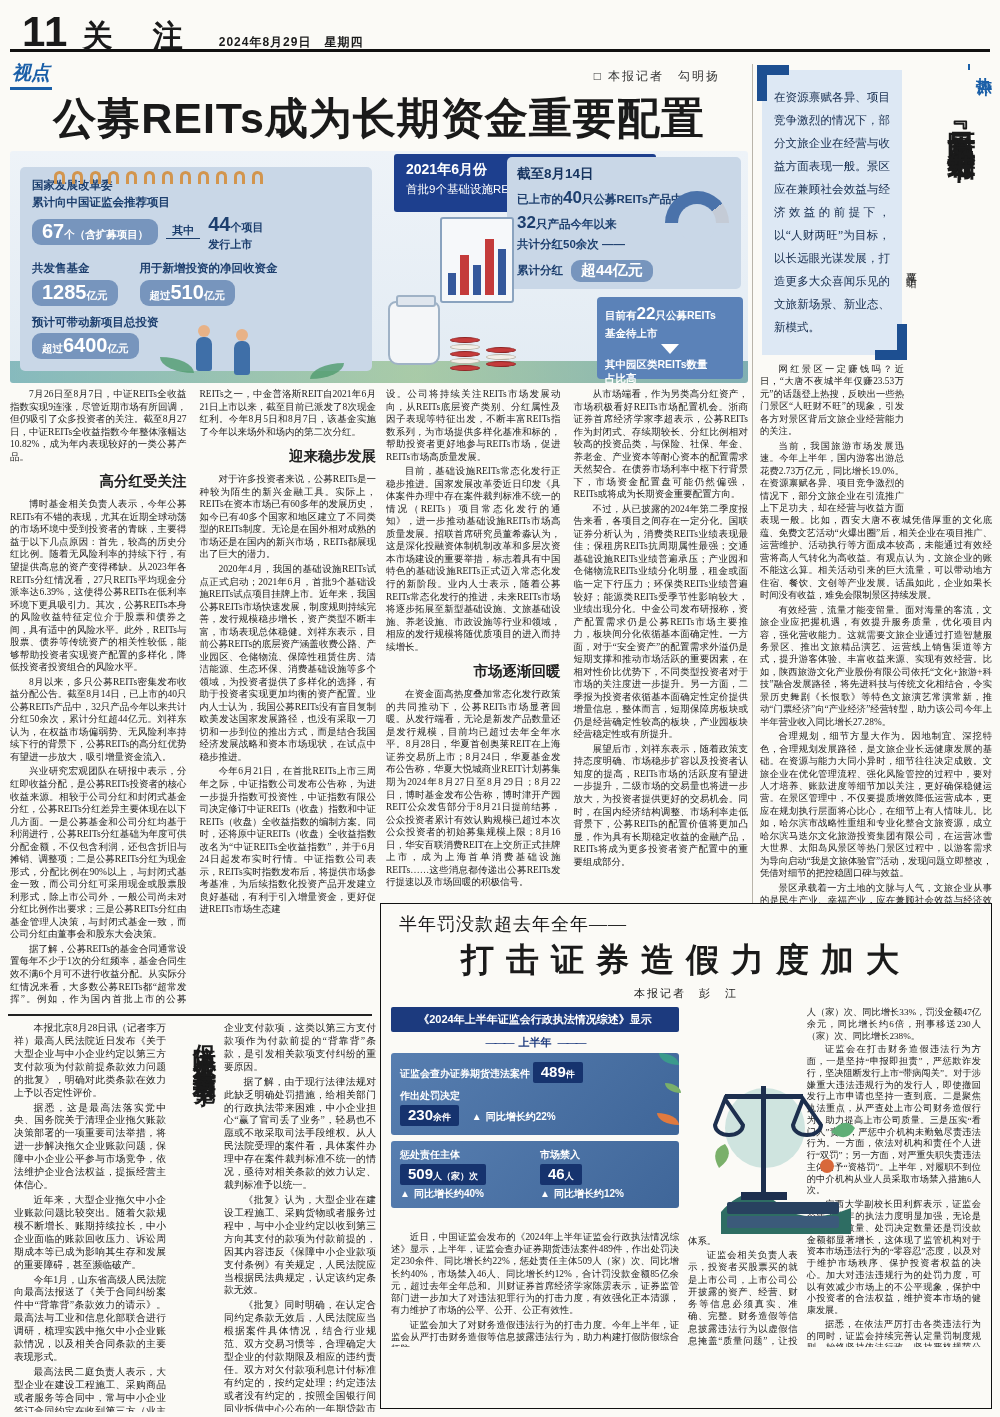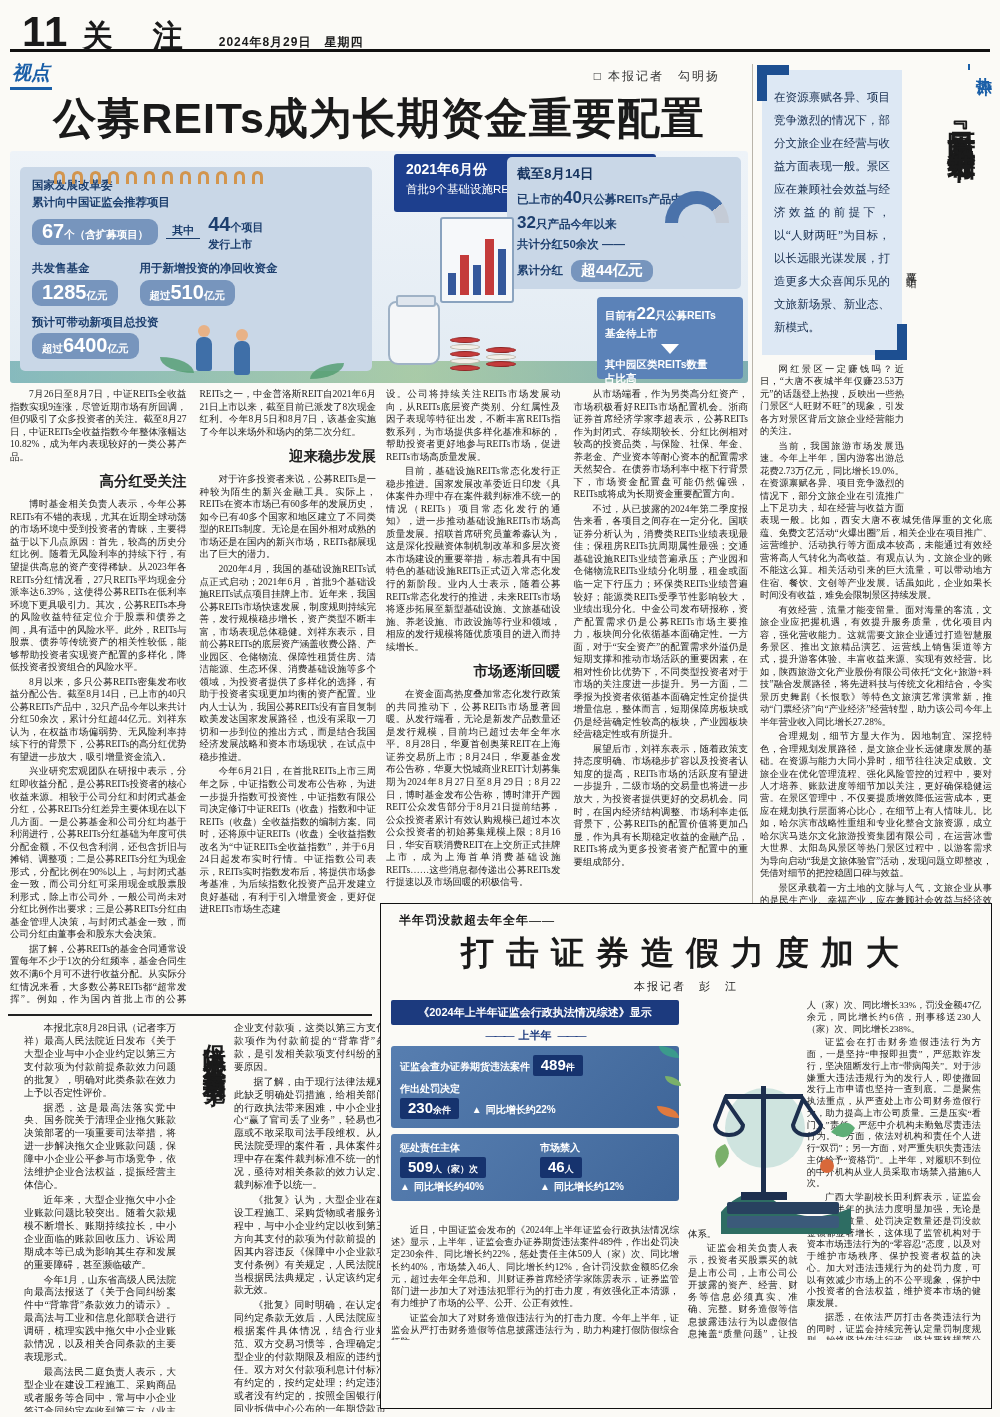--- a/index.html
+++ b/index.html
@@ -79,28 +79,28 @@
   .quote-box { position:relative; width:140px; background:#dde8f4; padding:16px 12px; margin:6px 0 8px 2px; font-size:11.5px; line-height:2.0; text-align:justify; color:#152c4e; }
   .quote-box::before { content:""; position:absolute; left:-5px; top:-5px; width:22px; height:26px; border-left:10px solid #1d4f91; border-top:10px solid #1d4f91; }
   .quote-box::after { content:""; position:absolute; right:-5px; bottom:-5px; width:22px; height:26px; border-right:10px solid #1d4f91; border-bottom:10px solid #1d4f91; }
   .rail-body { font-size:9.3px; line-height:1.34; text-align:justify; }
   .rail-body p { text-indent:2em; margin-bottom:2px; }
   .rail-footer { clear:both; margin-top:6px; border-top:1.5px solid #222; border-bottom:3px solid #222; padding:7px 4px 8px; font-size:11px; letter-spacing:1px; }
   .rail-footer .l2 { margin-top:4px; }
 
   
   .bl-rule { position:absolute; left:8px; top:1014px; width:364px; border-top:2px solid #222; }
-  .bottom-left { position:absolute; left:24px; top:1022px; width:362px; height:390px; display:flex; gap:7px; overflow:hidden; }
+  .bottom-left { position:absolute; left:14px; top:1022px; width:362px; height:390px; display:flex; gap:7px; overflow:hidden; }
   .bl-col { width:152px; font-size:9.8px; line-height:1.32; text-align:justify; }
   .bl-col p { text-indent:2em; margin-bottom:2px; }
   .bl-head { width:44px; writing-mode:vertical-rl; font-family:"Liberation Sans","DejaVu Sans",sans-serif; font-weight:900; font-size:23px; letter-spacing:3px; margin:4px auto 0; line-height:1.1; }
 
   
   .enf-box { position:absolute; left:380px; top:903px; width:612px; height:506px; border:1.5px solid #111; background:#fbfaf6; padding:8px 10px; }
-  .enf-kicker { font-weight:700; font-size:12px; margin-left:8px; letter-spacing:1px; }
+  .enf-kicker { font-weight:400; font-size:18px; margin-left:8px; letter-spacing:1px; }
   .enf-headline { text-align:center; font-weight:900; font-size:33px; letter-spacing:12px; margin-top:2px; }
   .enf-byline { text-align:center; font-size:11px; margin:3px 0 6px; letter-spacing:2px; }
   .enf-row { display:flex; gap:9px; }
   .enf-colA { width:288px; }
   .enf-colB { width:112px; margin-top:228px; }
   .enf-colC { width:178px; }
   .enf-txt { font-size:9.4px; line-height:1.3; text-align:justify; }
   .enf-txt p { text-indent:2em; margin-bottom:2px; }
   .enf-colC .enf-txt { font-size:9.2px; line-height:1.28; }
   .enf-row { height:340px; overflow:hidden; }

